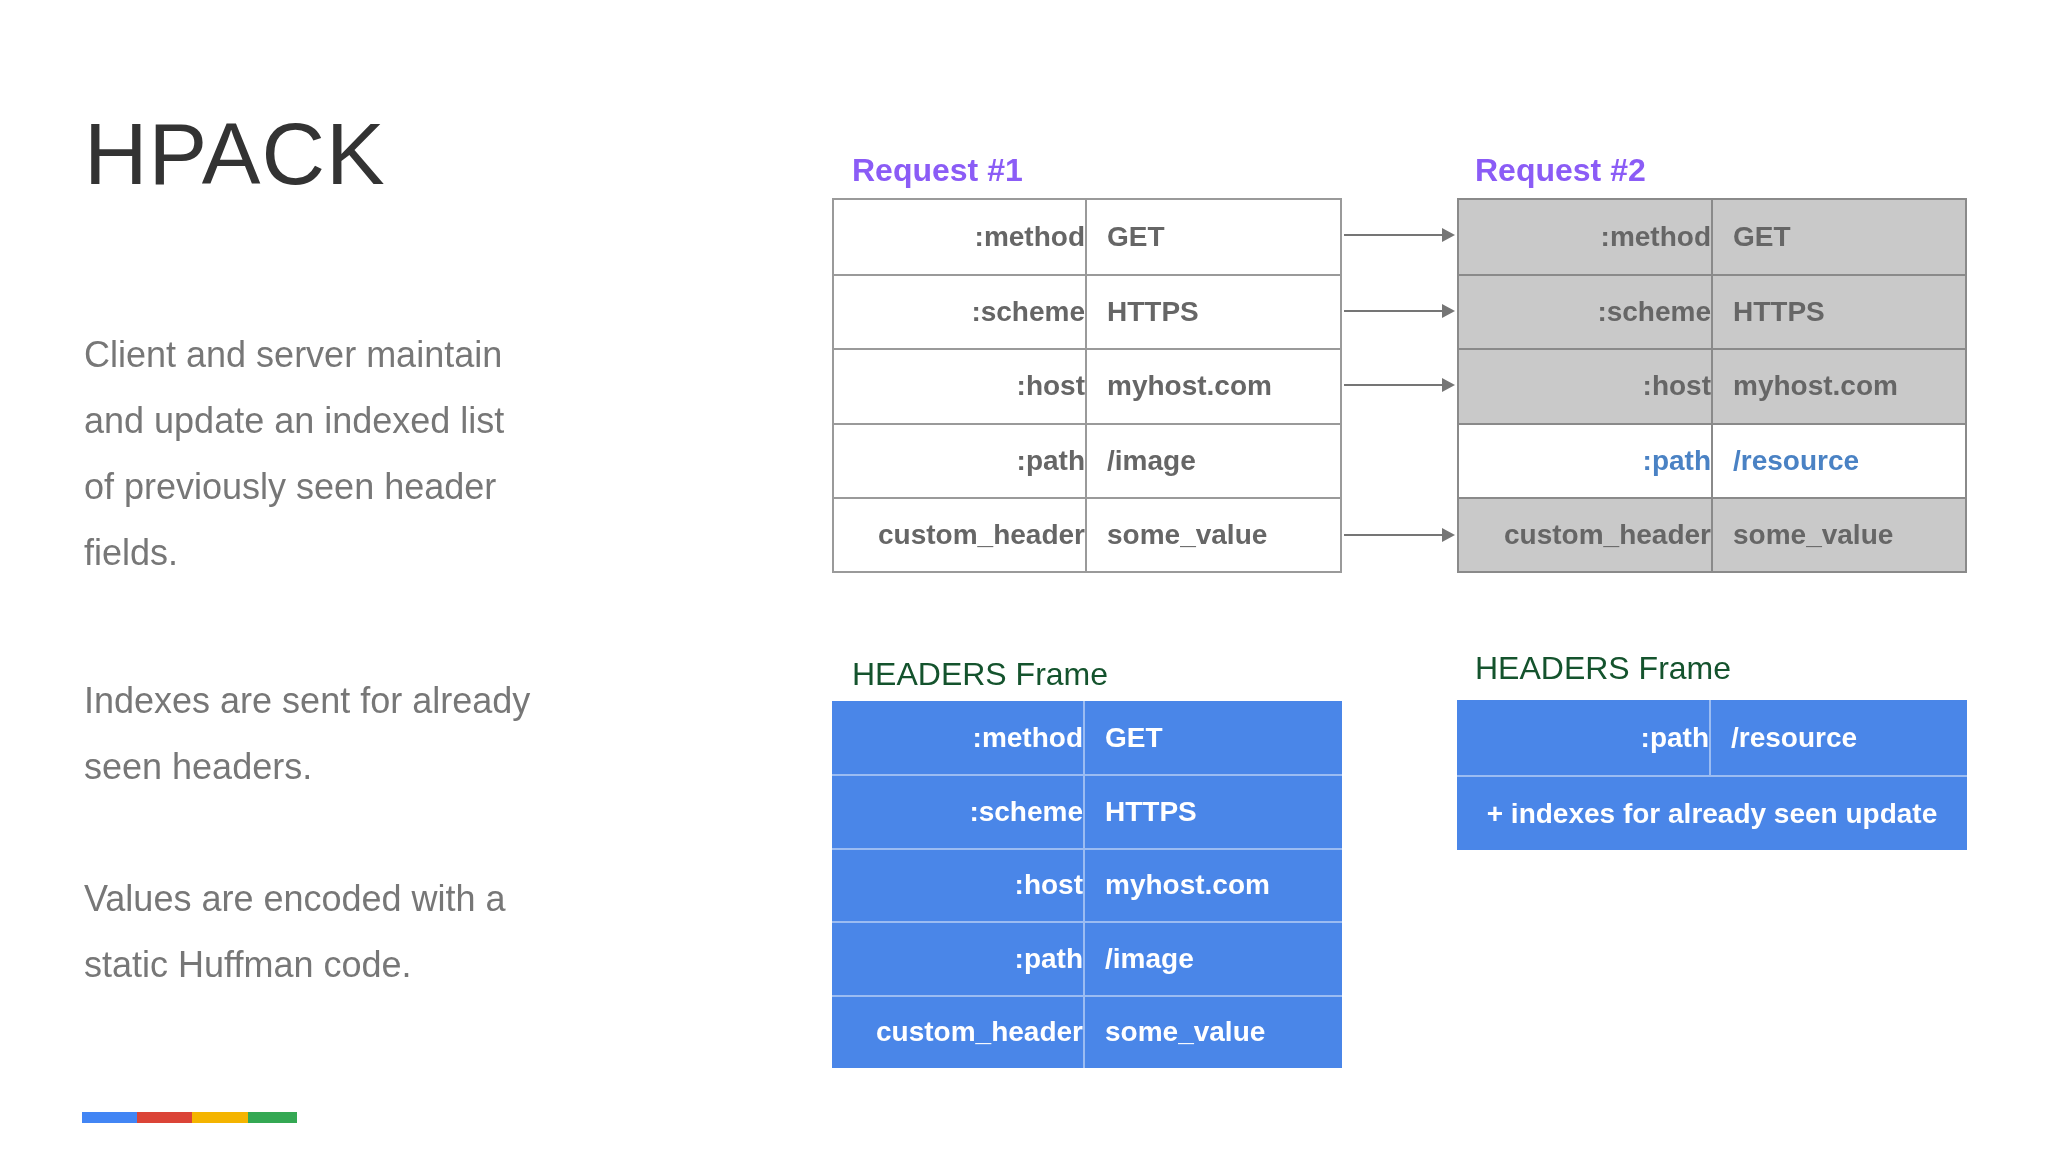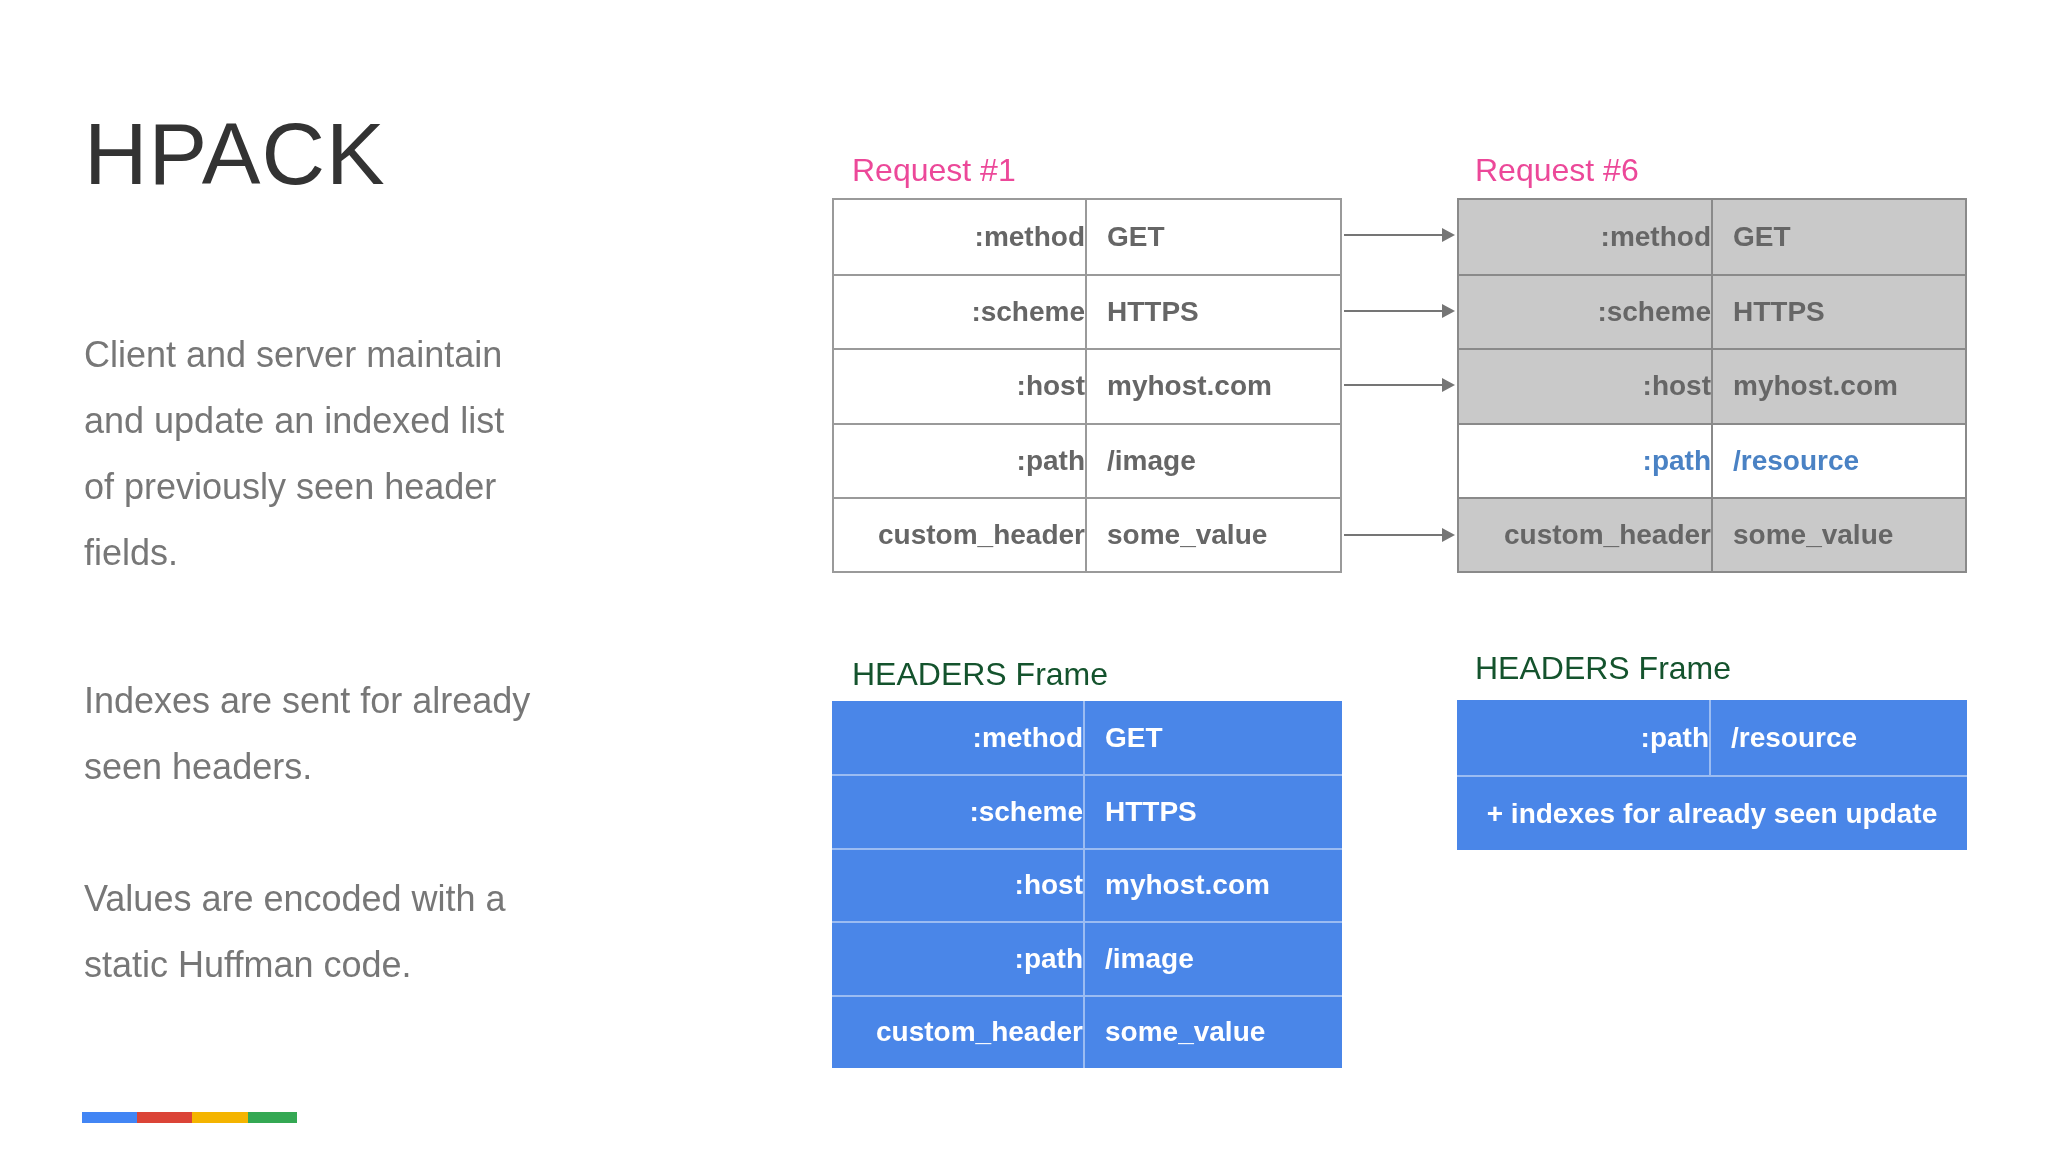--- a/index.html
+++ b/index.html
@@ -15,21 +15,21 @@
   .para{
     position:absolute;left:84px;width:600px;font-size:36px;line-height:66px;
     color:#777777;white-space:pre-line;
   }
   .p1{top:322px;} .p2{top:668px;} .p3{top:866px;}
   .gbar{position:absolute;left:82px;top:1112px;height:11px;display:flex;}
   .gbar span{display:block;height:11px;}
   .gb0{width:55px;} .gb1{width:55px;} .gb2{width:56px;} .gb3{width:49px;}
   
   .tlabel{
-    position:absolute;font-size:32px;font-weight:400;color:#ec4899;line-height:36px;
+    position:absolute;font-size:32px;font-weight:700;color:#8b5cf6;line-height:36px;
   }
   .hlabel{
     position:absolute;font-size:32px;font-weight:400;color:#14532d;line-height:36px;
   }
   .lbl-req1{left:852px;top:152px;}
   .lbl-req2{left:1475px;top:152px;}
   .lbl-hf1{left:852px;top:656px;}
   .lbl-hf2{left:1475px;top:650px;}
   
   .tbl{position:absolute;box-sizing:border-box;display:grid;}
@@ -98,21 +98,21 @@
 seen headers.</div>
 
   <div class="gbar">
     <span class="gb0" style="background-color: rgb(66, 133, 244);"></span>
     <span class="gb1" style="background-color: rgb(219, 68, 55);"></span>
     <span class="gb2" style="background-color: rgb(244, 180, 0);"></span>
     <span class="gb3" style="background-color: rgb(52, 168, 83);"></span>
   </div>
 
   <div class="tlabel lbl-req1">Request #1</div>
-  <div class="tlabel lbl-req2">Request #6</div>
+  <div class="tlabel lbl-req2">Request #2</div>
 
   <div class="tbl t1">
     <div class="trow">
       <div class="cell k">:method</div>
       <div class="cell v">GET</div>
     </div>
     <div class="trow">
       <div class="cell k">:scheme</div>
       <div class="cell v">HTTPS</div>
     </div>

